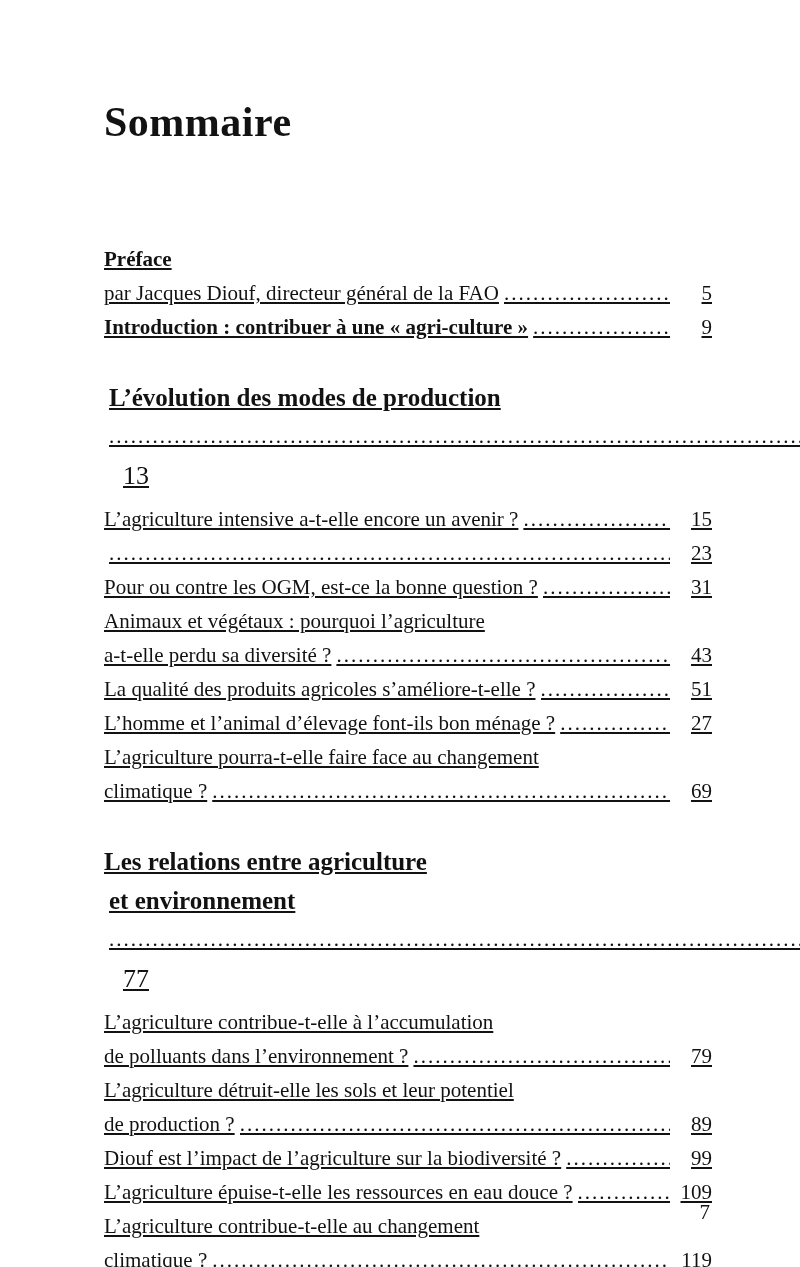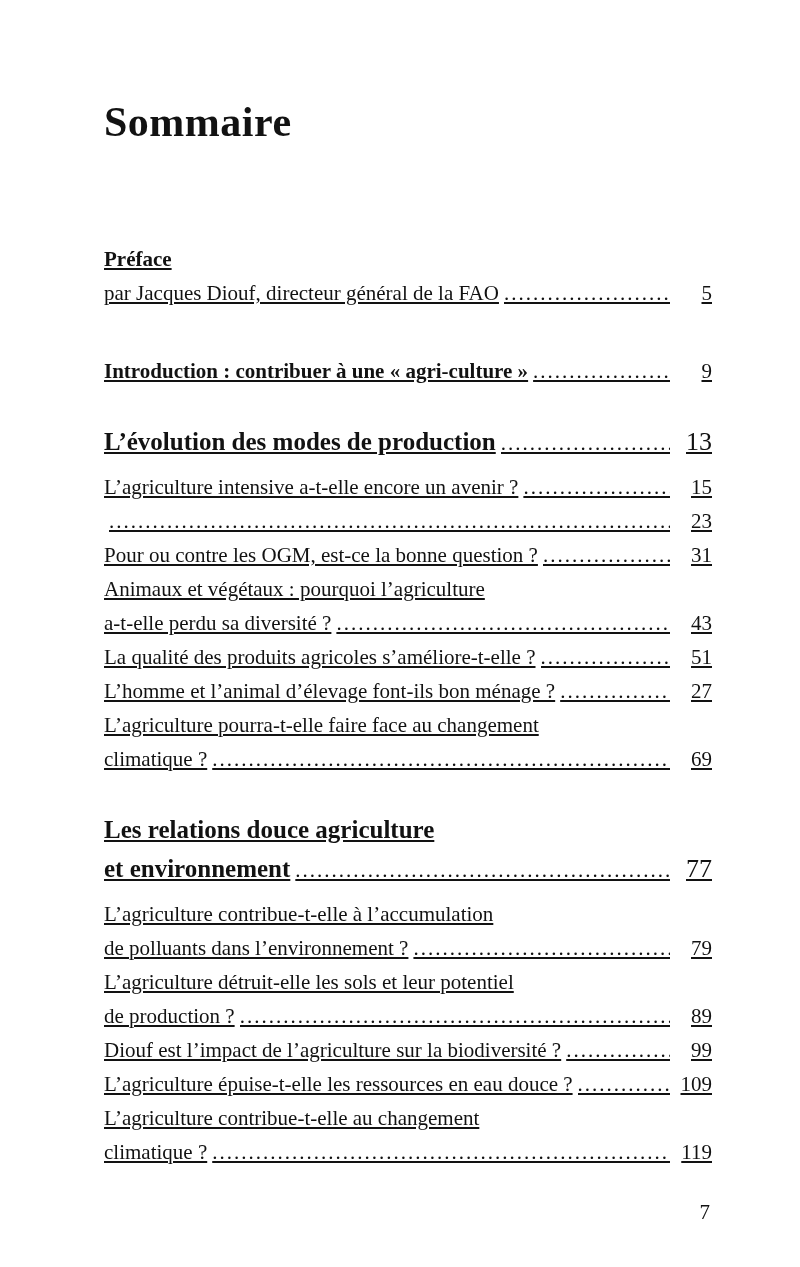--- a/index.html
+++ b/index.html
@@ -53,26 +53,27 @@
     min-width: 40px;
     text-align: right;
     font-weight: 400;
   }
   
   .entry.head1 .txt { font-weight: 700; }
   .entry.head1 .pg  { font-weight: 400; }
   .entry.part .line {
     font-size: 25px;
     line-height: 39px;
+    flex-direction: column;
   }
   .entry.part .txt { font-weight: 700; }
   .entry.part .dots { font-size: 21px; }
   .entry.part .pg { font-size: 26px; }
   
-  .entry.space-lg { margin-top: 44px; }
+  .entry.space-lg { }
   .entry.space-md { margin-top: 34px; }
   .entry.space-sm { margin-top: 7px; }
   .folio {
     position: absolute;
     right: 90px;
     bottom: 42px;
     font-size: 21px;
     color: #121212;
   }
 </style>
@@ -157,21 +158,21 @@
           <span class="txt">L’agriculture pourra-t-elle faire face au changement</span>
         </div>
         <div class="line">
           <span class="txt">climatique ?</span>
           <span class="dots"></span>
           <span class="pg">69</span>
         </div>
       </div>
       <div class="entry part space-md">
         <div class="line">
-          <span class="txt">Les relations douce agriculture</span>
+          <span class="txt">Les relations entre agriculture</span>
         </div>
         <div class="line">
           <span class="txt">et environnement</span>
           <span class="dots"></span>
           <span class="pg">77</span>
         </div>
       </div>
       <div class="entry body space-sm">
         <div class="line">
           <span class="txt">L’agriculture contribue-t-elle à l’accumulation</span>

